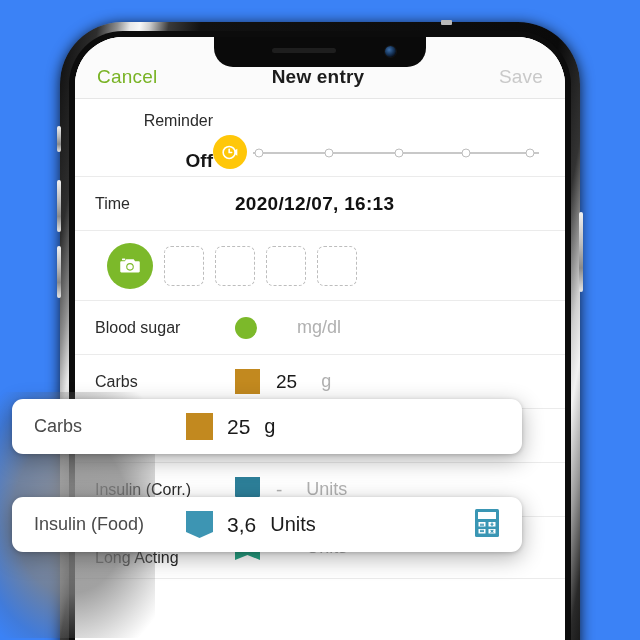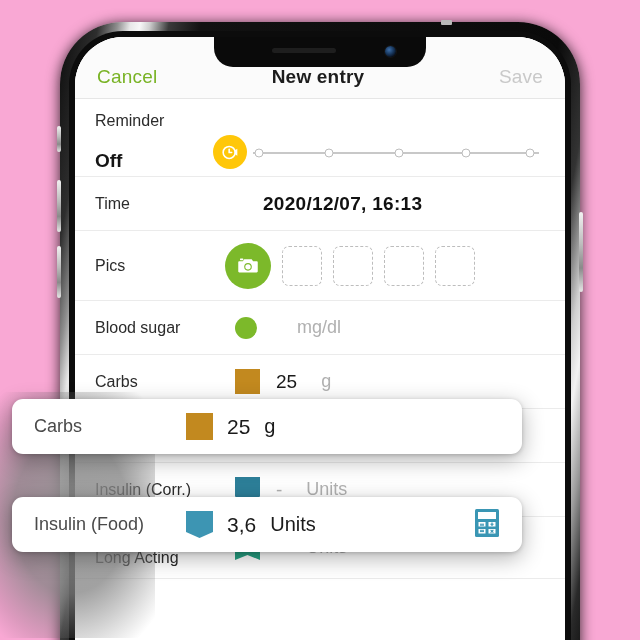--- a/index.html
+++ b/index.html
@@ -2,21 +2,21 @@
 <html><head>
 <meta charset="utf-8">
 <style>
   * { box-sizing: border-box; margin: 0; padding: 0; }
   html, body {
     width: 640px; height: 640px;
     background: #000;
     font-family: "Liberation Sans", sans-serif;
     overflow: hidden;
   }
-  #stage { position: relative; width: 640px; height: 640px; background: #f9a8d4; }
+  #stage { position: relative; width: 640px; height: 640px; background: #3b82f6; }
 
   
   .phone {
     position: absolute;
     left: 60px; top: 22px;
     width: 520px; height: 700px;
     border-radius: 62px;
     background: linear-gradient(100deg,#0b0b0b 0%,#2e2e2e 6%,#8f8f8f 9%,#e8e8e8 11%,#f7f7f7 12.5%,#cfcfcf 14%,#3a3a3a 17%,#111 22%,#0a0a0a 78%,#333 84%,#cfcfcf 88%,#f2f2f2 90%,#9a9a9a 93%,#2a2a2a 96%,#060606 100%);
     box-shadow: 0 2px 14px rgba(0,0,0,.8);
   }
@@ -89,21 +89,21 @@
     position: relative;
     display: flex; align-items: center;
     padding: 0 20px;
     border-bottom: 1px solid #ebebeb;
     background: #fff;
   }
   .row-label { color: #2b2b2b; font-size: 16px; width: 118px; flex: none; line-height: 1.25; }
 
   
   .row-reminder { height: 78px; align-items: stretch; padding-top: 8px; }
-  .rem-left { width: 118px; flex: none; display: flex; flex-direction: column; justify-content: center; }
+  .rem-left { width: 118px; flex: none; display: flex; flex-direction: column; justify-content: center; align-items: flex-end; }
   .rem-title { color: #2b2b2b; font-size: 16px; }
   .rem-state { color: #151515; font-size: 19px; font-weight: bold; margin-top: 20px; }
   .rem-slider { flex: 1; position: relative; }
   .ticks { position: absolute; left: 42px; right: 4px; top: 12px; height: 16px; }
   .tick-lbl {
     position: absolute; transform: translateX(-50%);
     color: #9a9a9a; font-size: 11.5px; white-space: nowrap;
   }
   .track {
     position: absolute; left: 40px; right: 6px; top: 45px;
@@ -115,21 +115,21 @@
     background: #fff; border: 1.3px solid #bdbdbd;
   }
   .knob {
     position: absolute; left: 17px; top: 45px; transform: translate(-50%,-50%);
     width: 34px; height: 34px; border-radius: 50%;
     background: #ffc709;
     display: flex; align-items: center; justify-content: center;
   }
 
   
-  .row-time { height: 54px; gap: 28px; }
+  .row-time { height: 54px; }
   .time-val { color: #111; font-size: 19px; font-weight: bold; letter-spacing: .3px; margin-left: 22px; }
 
   
   .row-pics { height: 70px; }
   .cam-btn {
     width: 46px; height: 46px; border-radius: 50%;
     background: #7cb92a; flex: none;
     display: flex; align-items: center; justify-content: center;
     margin-left: 12px;
   }
@@ -224,21 +224,20 @@
               </div>
             </div>
           </div>
 
           <div class="row row-time">
             <div class="row-label">Time</div>
             <div class="time-val">2020/12/07, 16:13</div>
           </div>
 
           <div class="row row-pics">
-            <div class="row-label">Pics</div>
             <div class="cam-btn">
               <svg width="26" height="26" viewBox="0 0 24 24">
                 <path d="M4 7.6h3.2l1.3-1.8h6.9l1.3 1.8H20c.6 0 1 .45 1 1v8.3c0 .55-.4 1-1 1H4c-.6 0-1-.45-1-1V8.6c0-.55.4-1 1-1z" fill="#fff"></path>
                 <circle cx="12" cy="12.8" r="3.5" fill="#7cb92a"></circle>
                 <circle cx="12" cy="12.8" r="2.5" fill="#fff"></circle>
                 <rect x="4.6" y="5.1" width="3.1" height="1.5" rx=".5" fill="#fff"></rect>
               </svg>
             </div>
             <div class="pic-slot"></div>
             <div class="pic-slot"></div>

